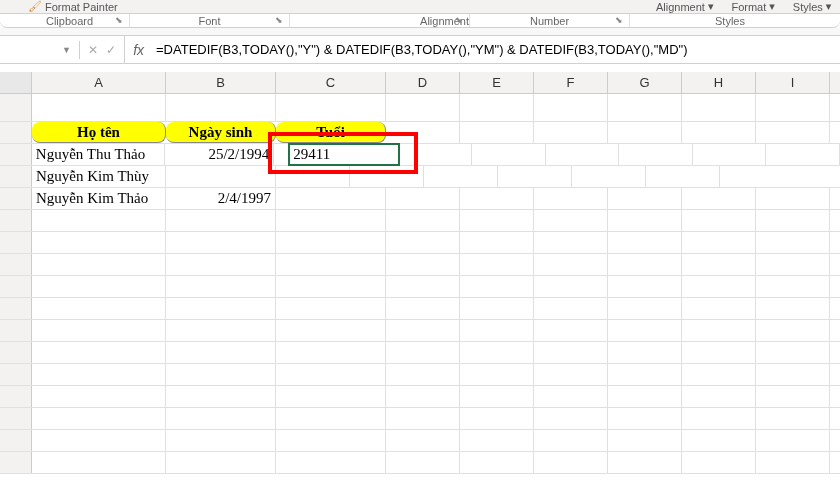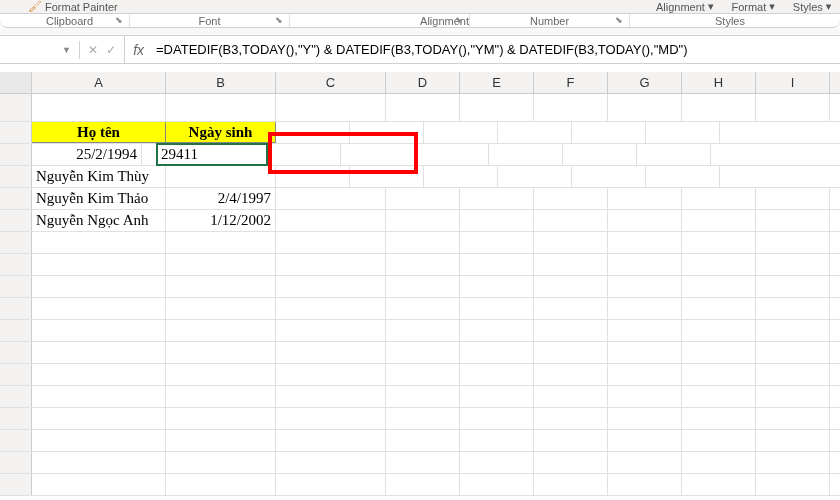--- a/index.html
+++ b/index.html
@@ -159,20 +159,21 @@
     align-items: center;
     overflow: visible;
     white-space: nowrap;
   }
   .hdr-cell {
     background: #ffff00;
     font-weight: bold;
     justify-content: center;
     border-right: 1px solid #888;
     border-bottom: 1px solid #888;
+    border-radius: 8px;
   }
   .right { justify-content: flex-end; }
   .left { justify-content: flex-start; }
   .selected {
     outline: 2px solid #217346;
     outline-offset: -1px;
     z-index: 5;
     position: relative;
     margin-left: 15px;
   }
@@ -264,29 +265,31 @@
       <div class="cell col-std"></div>
       <div class="cell col-std"></div>
       <div class="cell col-std"></div>
       <div class="cell col-std"></div>
       <div class="cell col-std"></div>
     </div>
     <div class="row">
       <div class="row-h"></div>
       <div class="cell col-A hdr-cell">Họ tên</div>
       <div class="cell col-B hdr-cell">Ngày sinh</div>
+      <div class="cell col-C hdr-cell">Tuổi</div>
       <div class="cell col-std"></div>
       <div class="cell col-std"></div>
       <div class="cell col-std"></div>
       <div class="cell col-std"></div>
       <div class="cell col-std"></div>
       <div class="cell col-std"></div>
     </div>
     <div class="row">
       <div class="row-h"></div>
+      <div class="cell col-A left">Nguyễn Thu Thảo</div>
       <div class="cell col-B right">25/2/1994</div>
       <div class="cell col-C left selected">29411</div>
       <div class="cell col-std"></div>
       <div class="cell col-std"></div>
       <div class="cell col-std"></div>
       <div class="cell col-std"></div>
       <div class="cell col-std"></div>
       <div class="cell col-std"></div>
     </div>
     <div class="row">
@@ -305,32 +308,20 @@
       <div class="cell col-A left">Nguyễn Kim Thảo</div>
       <div class="cell col-B right">2/4/1997</div>
       <div class="cell col-C"></div>
       <div class="cell col-std"></div>
       <div class="cell col-std"></div>
       <div class="cell col-std"></div>
       <div class="cell col-std"></div>
       <div class="cell col-std"></div>
       <div class="cell col-std"></div>
     </div>
-    <div class="row">
-      <div class="row-h"></div>
-      <div class="cell col-A left">Nguyễn Ngọc Anh</div>
-      <div class="cell col-B right">1/12/2002</div>
-      <div class="cell col-C"></div>
-      <div class="cell col-std"></div>
-      <div class="cell col-std"></div>
-      <div class="cell col-std"></div>
-      <div class="cell col-std"></div>
-      <div class="cell col-std"></div>
-      <div class="cell col-std"></div>
-    </div>
 
     <div class="row">
         <div class="row-h"></div>
         <div class="cell col-A"></div>
         <div class="cell col-B"></div>
         <div class="cell col-C"></div>
         <div class="cell col-std"></div>
         <div class="cell col-std"></div>
         <div class="cell col-std"></div>
         <div class="cell col-std"></div>

